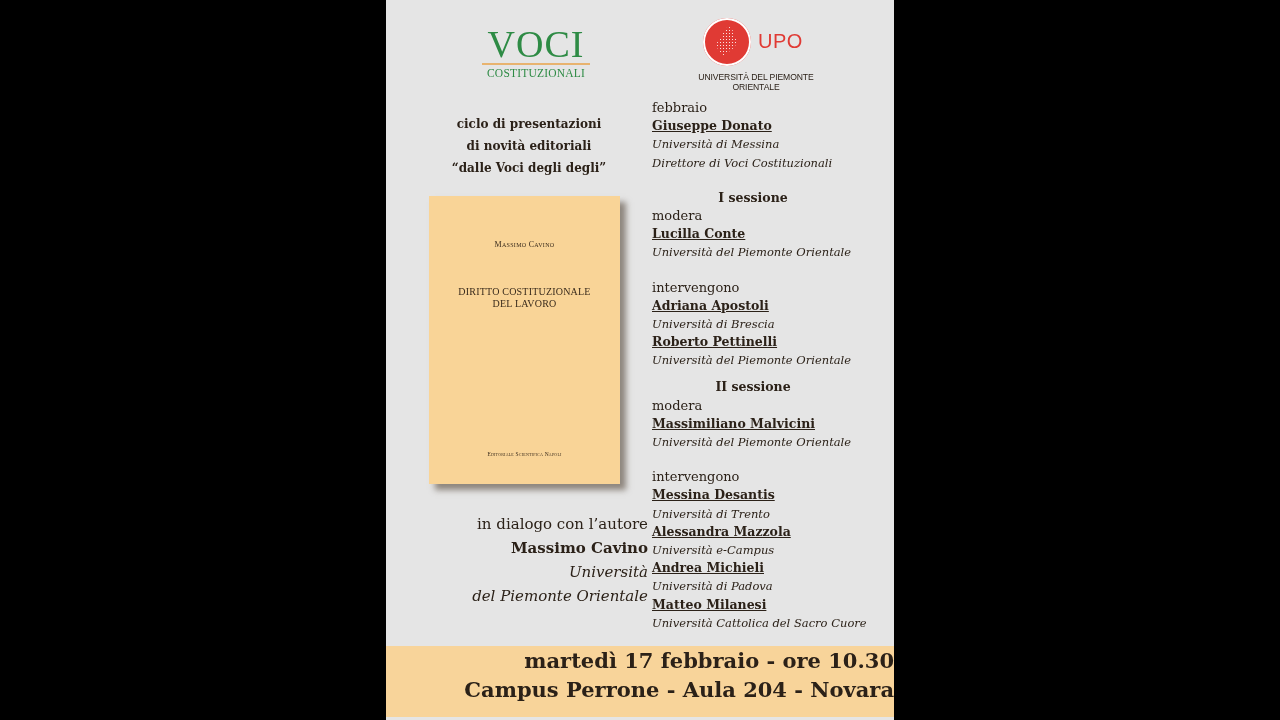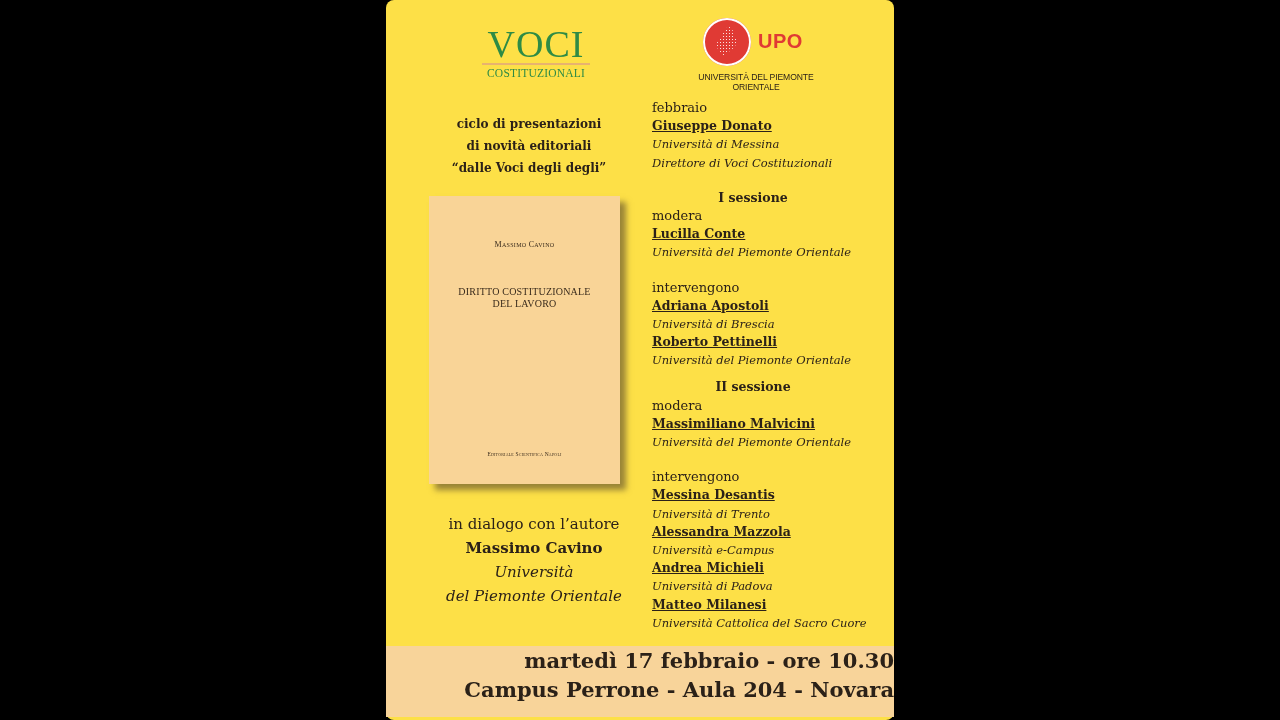--- a/index.html
+++ b/index.html
@@ -1,22 +1,21 @@
 <!DOCTYPE html>
 <html><head>
   <meta charset="utf-8">
   <style>
     * { margin: 0; padding: 0; box-sizing: border-box; }
     html, body { width: 1280px; height: 720px; background: #000; overflow: hidden; }
     body { position: relative; font-family: "DejaVu Serif", serif; color: #2b2118; }
 
     .poster {
       position: absolute; left: 386px; top: 0; width: 508px; height: 720px;
-      background: #fde047;
-      border-radius: 8px;
+      background: #e5e5e5;
     }
 
     
     .voci-logo { position: absolute; left: 96px; top: 26px; width: 108px; text-align: center; }
     .voci-word {
       font-family: "Liberation Serif", serif; font-size: 38px; line-height: 36px;
       color: #2e8b45; letter-spacing: 1px;
     }
     .voci-rule { height: 2px; background: #e8b36f; margin: 1px 0 2px 0; }
     .voci-sub {
@@ -29,21 +28,21 @@
       background: #e03a34; box-shadow: 0 0 0 2px #fff inset;
     }
     .upo-map {
       position: absolute; left: 13px; top: 8px; width: 22px; height: 30px;
       background:
         radial-gradient(circle, rgba(255,255,255,0.85) 35%, transparent 40%) 0 0 / 3px 3px;
       clip-path: polygon(55% 0%, 75% 10%, 80% 35%, 100% 45%, 85% 70%, 60% 85%, 35% 100%, 10% 80%, 0% 60%, 20% 40%, 35% 20%);
     }
     .upo-text {
       position: absolute; left: 82px; top: 14px; font-family: "Liberation Sans", sans-serif;
-      font-weight: bold; font-size: 20px; color: #e03a34; letter-spacing: 0.5px;
+      font-weight: normal; font-size: 20px; color: #e03a34; letter-spacing: 0.5px;
     }
     .upo-sub {
       position: absolute; left: 0; top: 56px; width: 160px; text-align: center;
       font-family: "Liberation Sans", sans-serif; font-size: 8.6px; color: #2b2118; letter-spacing: -0.1px;
     }
 
     
     .intro-title {
       position: absolute; left: 34px; top: 113px; width: 218px; text-align: center;
       font-weight: bold; font-size: 12px; line-height: 22px;
@@ -52,21 +51,21 @@
     .book {
       position: absolute; left: 43px; top: 196px; width: 191px; height: 288px;
       background: #f9d497; box-shadow: 6px 6px 6px rgba(70,55,40,0.55);
       text-align: center; font-family: "Liberation Serif", serif; color: #3a2b1c;
     }
     .book-author { position: absolute; top: 44px; width: 100%; font-size: 8px; font-variant: small-caps; letter-spacing: 0.3px; }
     .book-title { position: absolute; top: 90px; width: 100%; font-size: 10px; line-height: 12px; letter-spacing: 0.2px; }
     .book-publisher { position: absolute; top: 255px; width: 100%; font-size: 5.5px; font-variant: small-caps; letter-spacing: 0.2px; }
 
     .dialog {
-      position: absolute; left: 34px; top: 512px; width: 228px; text-align: center;
+      position: absolute; left: 34px; top: 512px; width: 228px; text-align: right;
       font-size: 15px; line-height: 24px;
     }
     .dialog .b { font-weight: bold; }
     .dialog .i { font-style: italic; }
 
     
     .program { position: absolute; left: 266px; top: 99px; width: 240px; font-size: 12.5px; }
     .program .line { height: 18.2px; line-height: 18px; white-space: nowrap; }
     .program .role { font-size: 13px; }
     .program .name { font-weight: bold; font-size: 12.5px; text-decoration: underline; }

